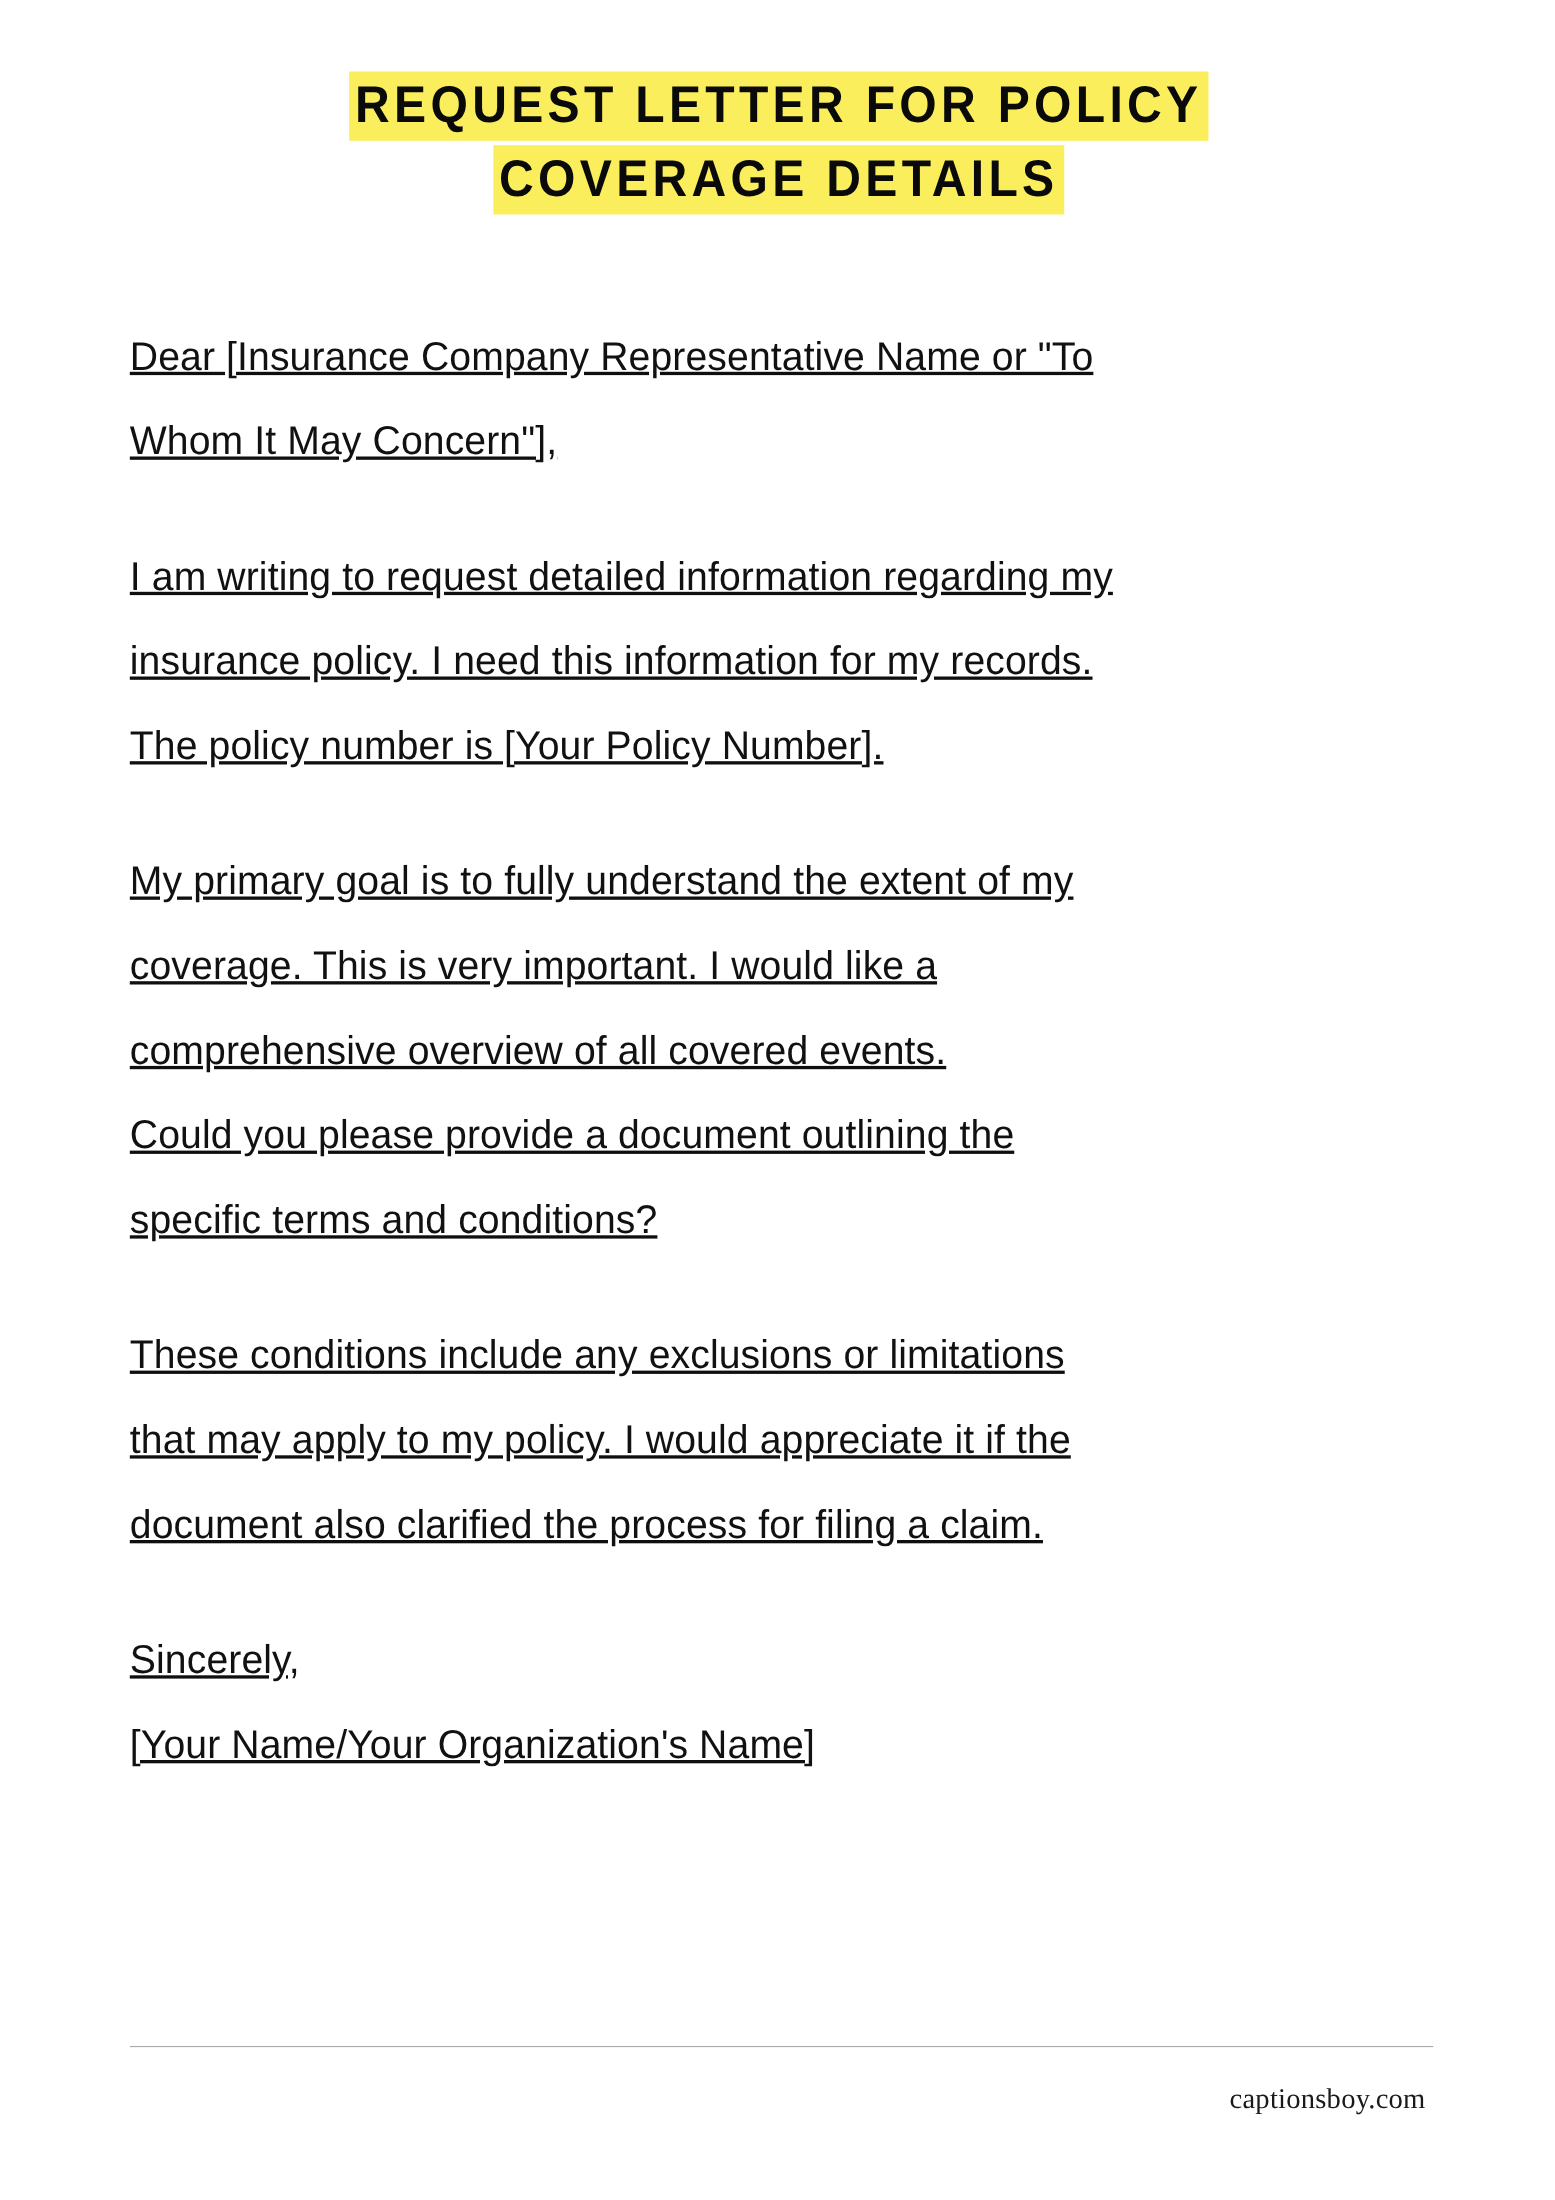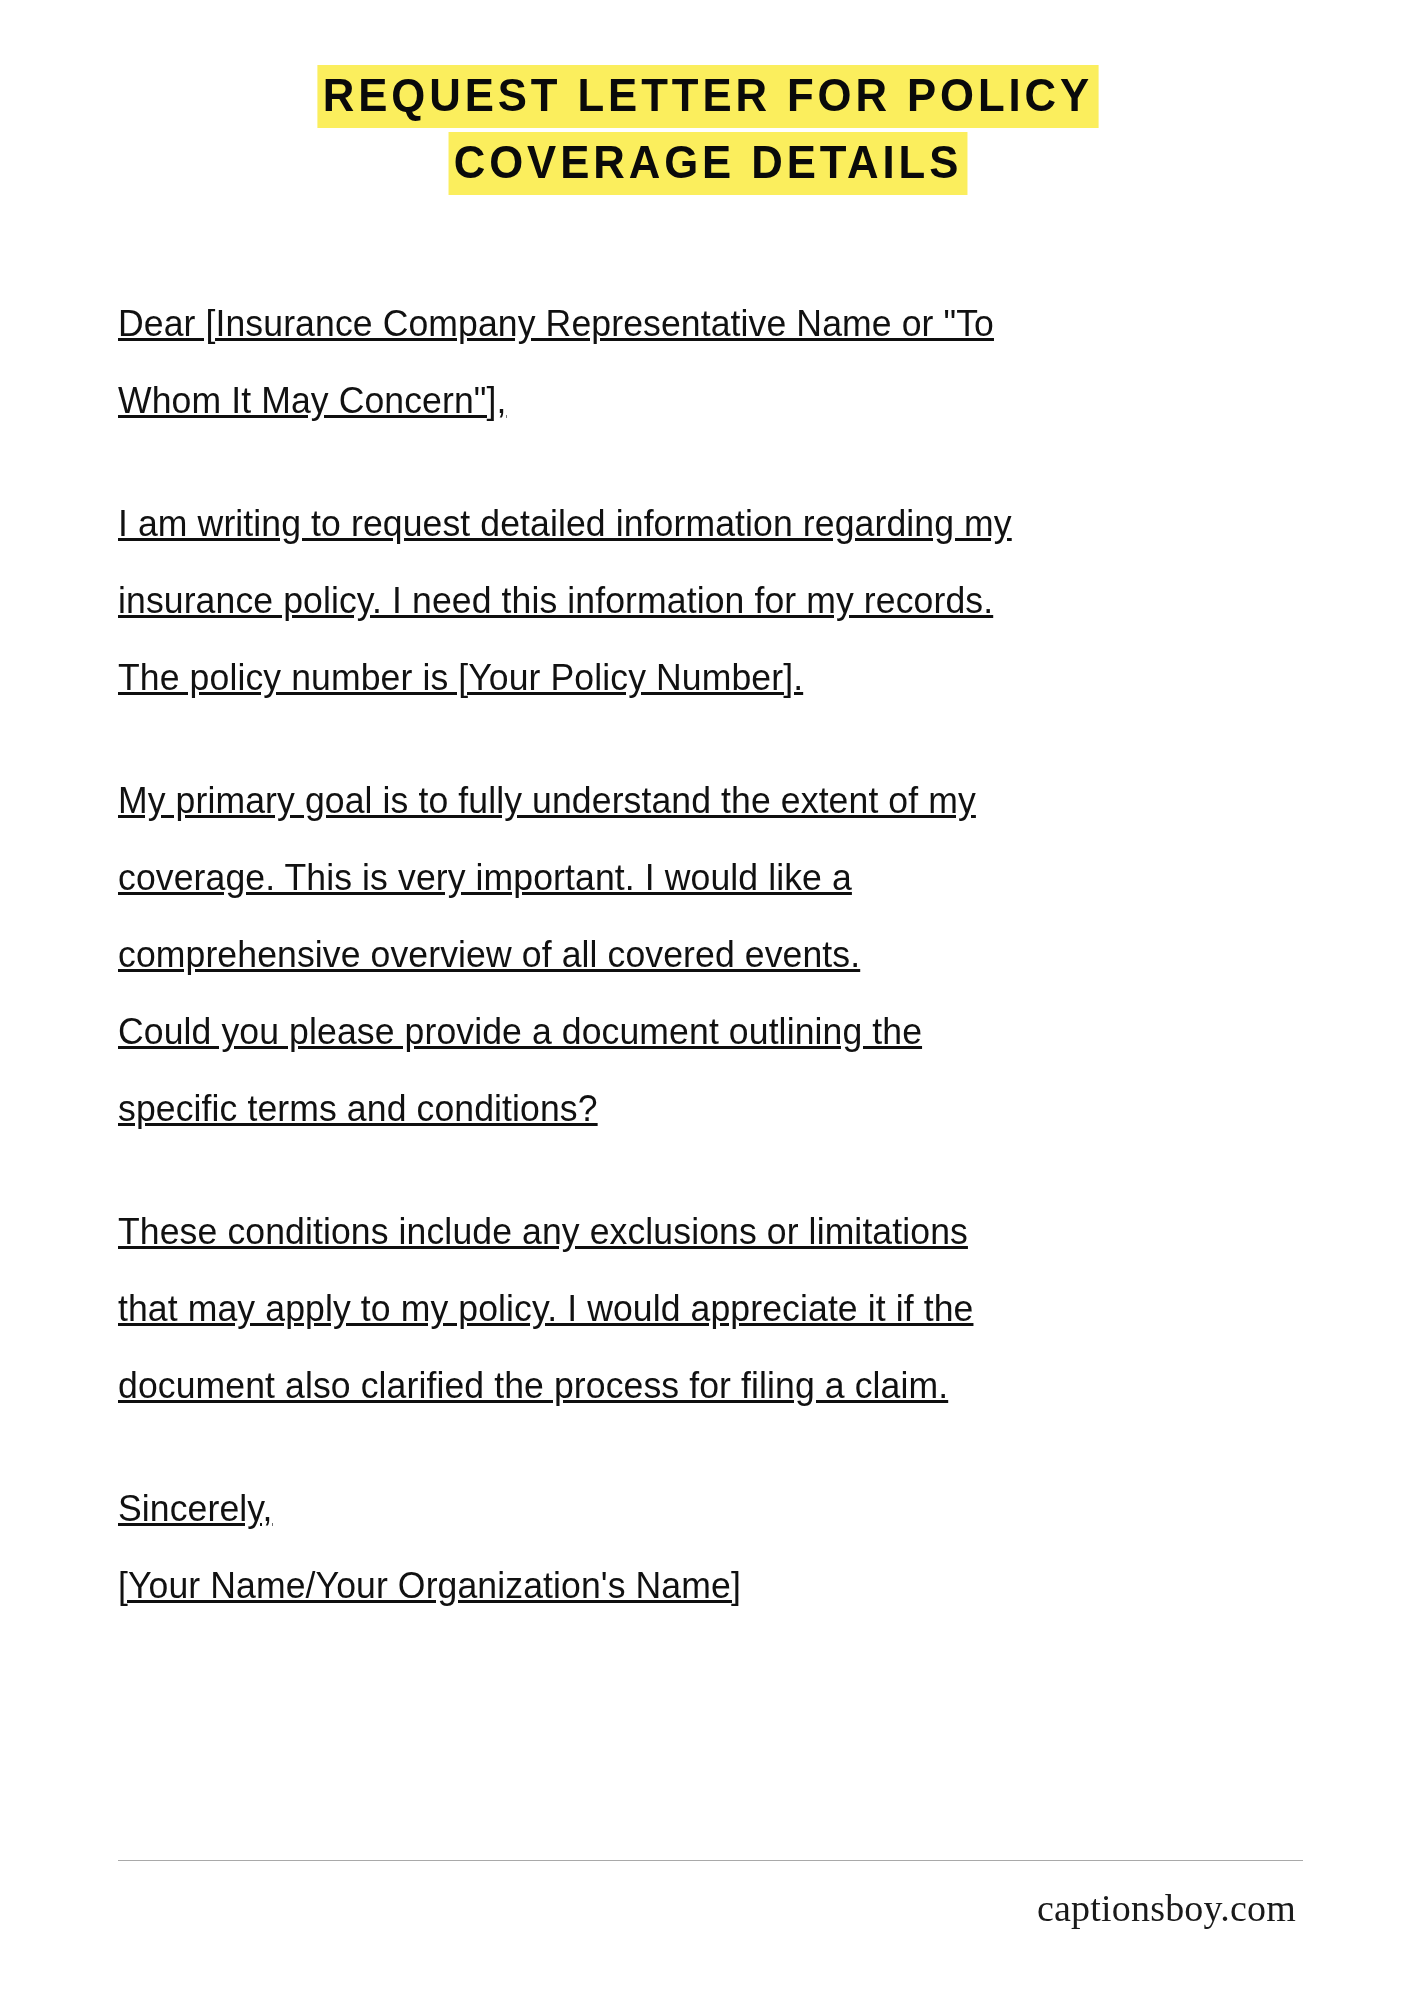--- a/index.html
+++ b/index.html
@@ -79,21 +79,21 @@
     top: 1860px;
     width: 1185px;
     height: 1px;
     background: #a9a9a9;
   }
   .footer-mark {
     position: absolute;
     right: 118px;
     top: 1886px;
     font-family: "Liberation Serif", serif;
-    font-size: 38px;
+    font-size: 26px;
     line-height: 44px;
     color: #1a1a1a;
     letter-spacing: 0.2px;
   }
 </style>
 </head>
 <body>
 
 <div class="page">
 

